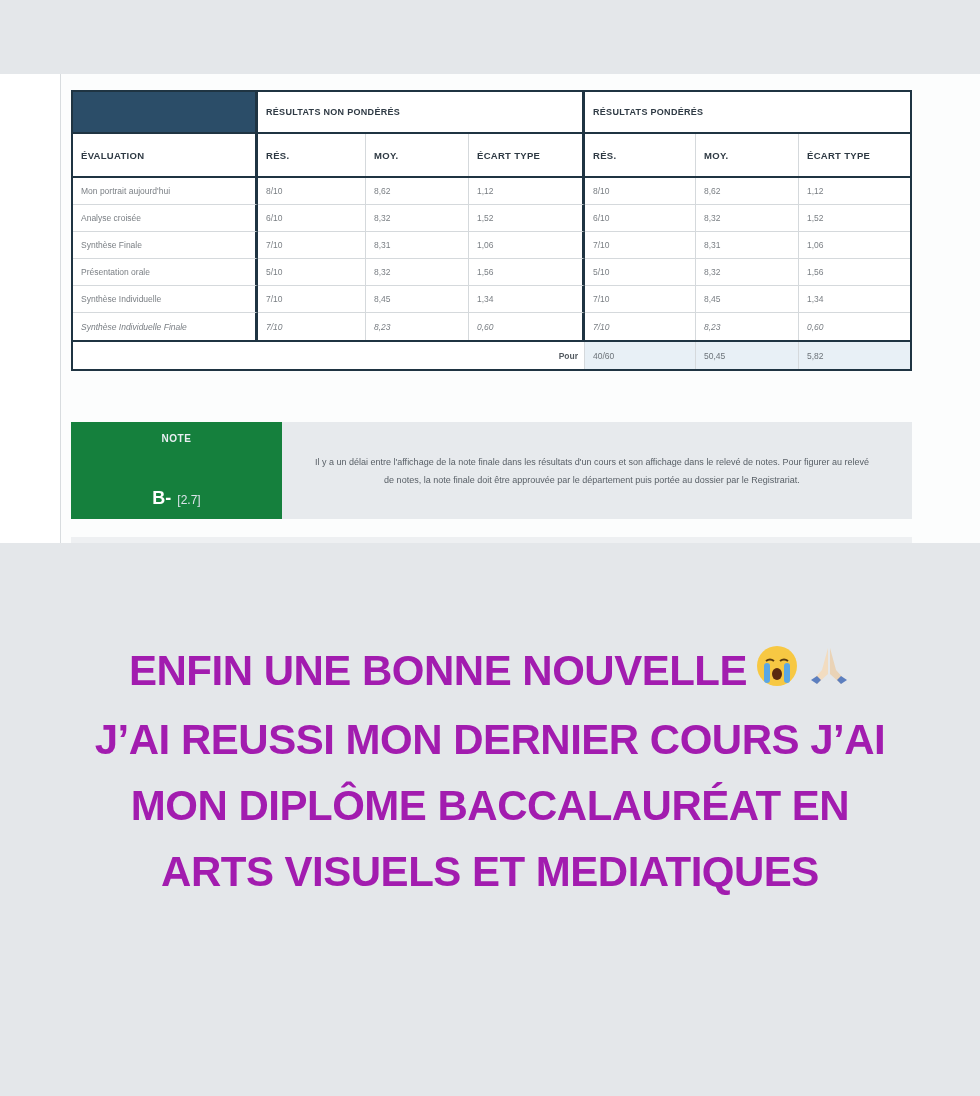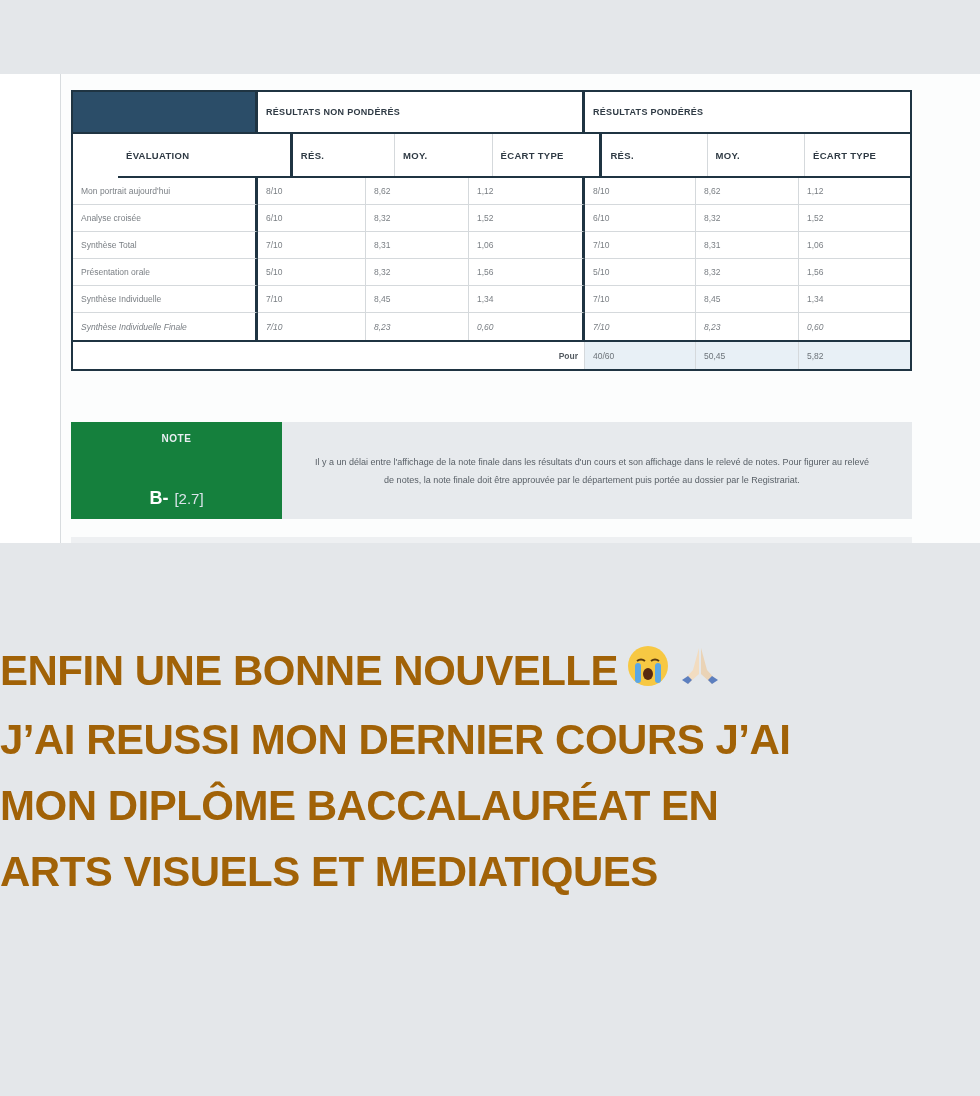--- a/index.html
+++ b/index.html
@@ -28,21 +28,21 @@
   .row { display: flex; box-sizing: border-box; }
   .cell {
     box-sizing: border-box; padding-left: 8px;
     display: flex; align-items: center;
     font-size: 8.5px; color: #7a7f84;
     border-right: 1px solid #d5d9dc;
     border-bottom: 1px solid #d5d9dc;
   }
   .h1 { height: 42px; border-bottom: 2px solid #1f3442; }
   .h1 .cell { border-bottom: none; font-weight: bold; color: #2f3a44; font-size: 9px; letter-spacing: .3px; }
-  .h2 { height: 44px; border-bottom: 2px solid #1f3442; margin-left: 45px; }
+  .h2 { height: 44px; border-bottom: 2px solid #1f3442; }
   .h2 .cell { border-bottom: none; font-weight: bold; color: #2f3a44; font-size: 9.5px; letter-spacing: .3px; }
   .data { height: 27px; }
   .c0 { width: 185px; border-right: 3px solid #1f3442; }
   .c1 { width: 108px; }
   .c2 { width: 103px; }
   .c3 { width: 116px; border-right: 3px solid #1f3442; }
   .c4 { width: 111px; }
   .c5 { width: 103px; }
   .c6 { width: 111px; border-right: none; }
   .dark { background: #2b4d68; }
@@ -59,35 +59,36 @@
     position: absolute; left: 10px; top: 348px; width: 841px; height: 97px;
     display: flex; background: #e7eaed;
   }
   .note-left {
     width: 211px; background: #15803d; color: #fff;
     display: flex; flex-direction: column; align-items: center; justify-content: center; gap: 36px;
   }
   .note-label { font-size: 10px; font-weight: bold; letter-spacing: .5px; color: #e9eef2; margin-bottom: 8px; }
   .note-grade { display: flex; align-items: baseline; gap: 6px; }
   .grade-letter { font-size: 18px; font-weight: bold; }
-  .grade-num { font-size: 15px; color: #dbe3ea; }
+  .grade-num { font-size: 12px; color: #dbe3ea; }
   .note-text {
     flex: 1; padding: 0 40px 0 30px;
     display: flex; align-items: center;
     font-size: 9px; line-height: 18px; color: #585f66;
   }
   .bottom-strip {
     position: absolute; left: 10px; top: 463px; width: 841px; height: 6px;
     background: #eef0f2;
   }
   .caption {
     position: absolute; left: 0; top: 638px; width: 980px;
+    text-align: center;
     font-family: "Liberation Sans", sans-serif;
     font-weight: bold; font-size: 42px; line-height: 66px;
-    color: #a16207; letter-spacing: -0.5px;
+    color: #a21caf; letter-spacing: -0.5px;
   }
   .caption .line { display: block; white-space: nowrap; }
   .emoji { display: inline-block; vertical-align: middle; margin-left: 8px; }
 </style>
 </head>
 <body>
 
 <div class="shot">
   <div class="shot-card">
 
@@ -120,21 +121,21 @@
         <div class="row data">
           <div class="cell c0">Analyse croisée</div>
           <div class="cell c1">6/10</div>
           <div class="cell c2">8,32</div>
           <div class="cell c3">1,52</div>
           <div class="cell c4">6/10</div>
           <div class="cell c5">8,32</div>
           <div class="cell c6">1,52</div>
         </div>
         <div class="row data">
-          <div class="cell c0">Synthèse Total</div>
+          <div class="cell c0">Synthèse Finale</div>
           <div class="cell c1">7/10</div>
           <div class="cell c2">8,31</div>
           <div class="cell c3">1,06</div>
           <div class="cell c4">7/10</div>
           <div class="cell c5">8,31</div>
           <div class="cell c6">1,06</div>
         </div>
         <div class="row data">
           <div class="cell c0">Présentation orale</div>
           <div class="cell c1">5/10</div>

